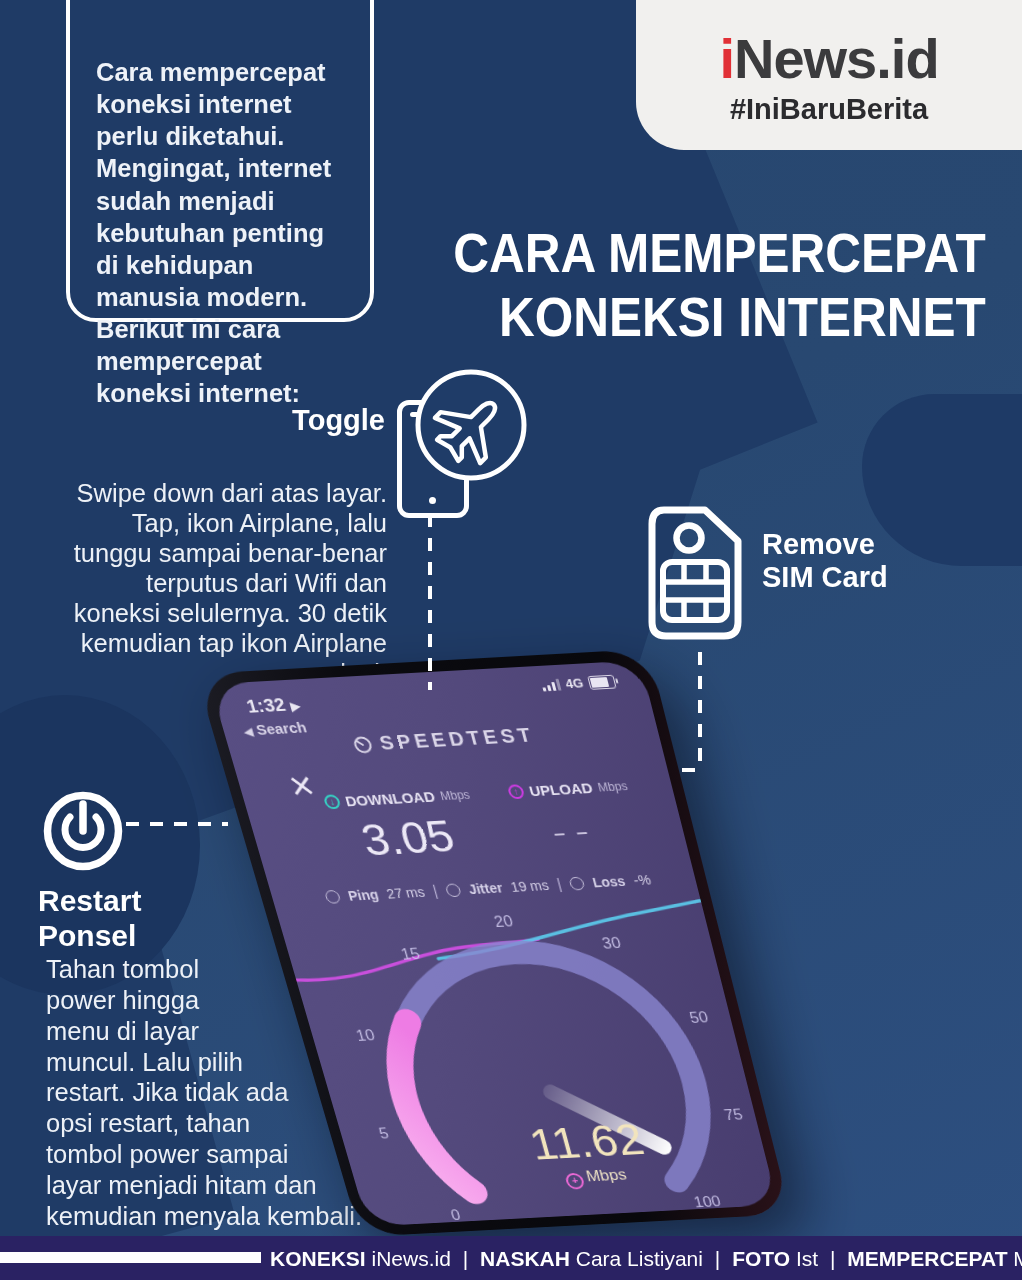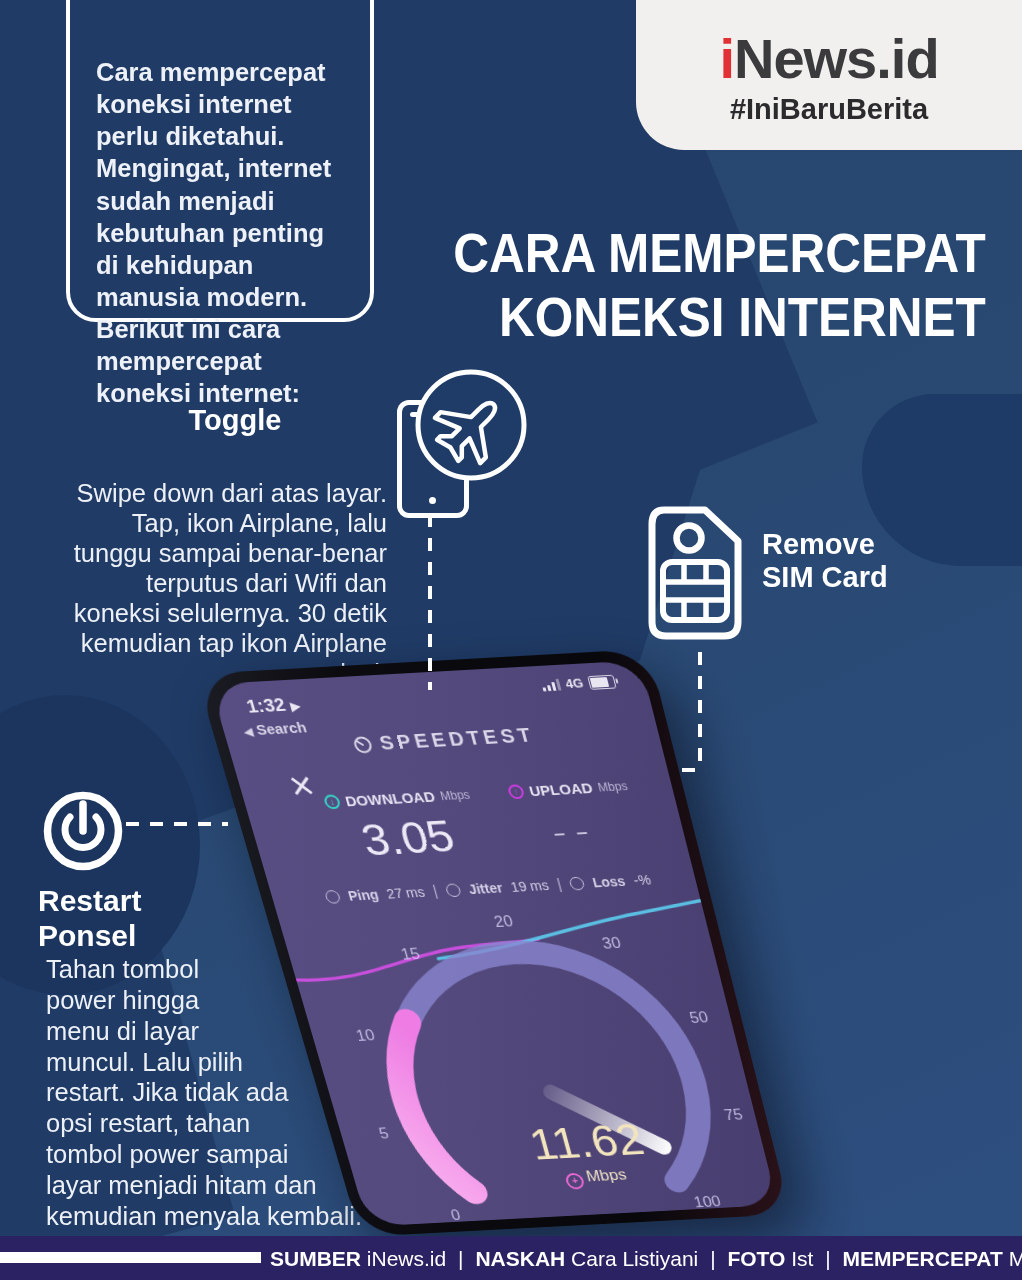--- a/index.html
+++ b/index.html
@@ -38,21 +38,21 @@
   .logo-tagline{margin-top:2px;font-size:29px;font-weight:700;color:#2b2b2e;letter-spacing:0;}
   
   .title{
     position:absolute;right:36px;top:222px;text-align:right;color:#fff;
     font-size:55px;font-weight:700;line-height:1.16;letter-spacing:0;
     transform:scaleX(.9);transform-origin:right center;white-space:nowrap;
   }
   
   .sec-head{position:absolute;color:#fff;font-weight:700;font-size:29px;line-height:1.15;}
   .sec-body{position:absolute;color:#edf1f7;font-size:25.5px;line-height:1.18;}
-  .h-airplane{left:85px;top:404px;width:300px;text-align:center;}
+  .h-airplane{left:85px;top:404px;width:300px;text-align:right;}
   .b-airplane{left:53px;top:478px;width:334px;text-align:right;}
   .h-sim{left:762px;top:500px;margin-top:28px;}
   .b-sim{left:762px;top:572px;width:246px;line-height:1.17;}
   .h-restart{left:38px;top:884px;font-size:30px;}
   .b-restart{left:46px;top:954px;width:348px;line-height:1.21;}
   .rb-shape{float:right;width:150px;height:300px;
     shape-outside:polygon(0 0,100% 0,100% 100%);}
   
   .dash-v{position:absolute;width:4px;background:repeating-linear-gradient(to bottom,#fff 0 13px,transparent 13px 24px);z-index:3;}
   .dash-h{position:absolute;height:4px;background:repeating-linear-gradient(to right,#fff 0 13px,transparent 13px 24px);z-index:3;}
@@ -278,21 +278,21 @@
         <span class="tick t8">100</span>
         <div class="g-val">11.62</div>
         <div class="g-unit"><span class="pring">+</span><span>Mbps</span></div>
       </div>
     </div>
   </div>
 
   <div class="footer">
     <div class="footer-bar"></div>
     <div class="credits">
-      <b>SUMBER</b>
+      <b>KONEKSI</b>
       <span>iNews.id</span>
       <span class="sep">|</span>
       <b>NASKAH</b>
       <span>Cara Listiyani</span>
       <span class="sep">|</span>
       <b>FOTO</b>
       <span>Ist</span>
       <span class="sep">|</span>
       <b>MEMPERCEPAT</b>
       <span>Maspuq Muin</span>

